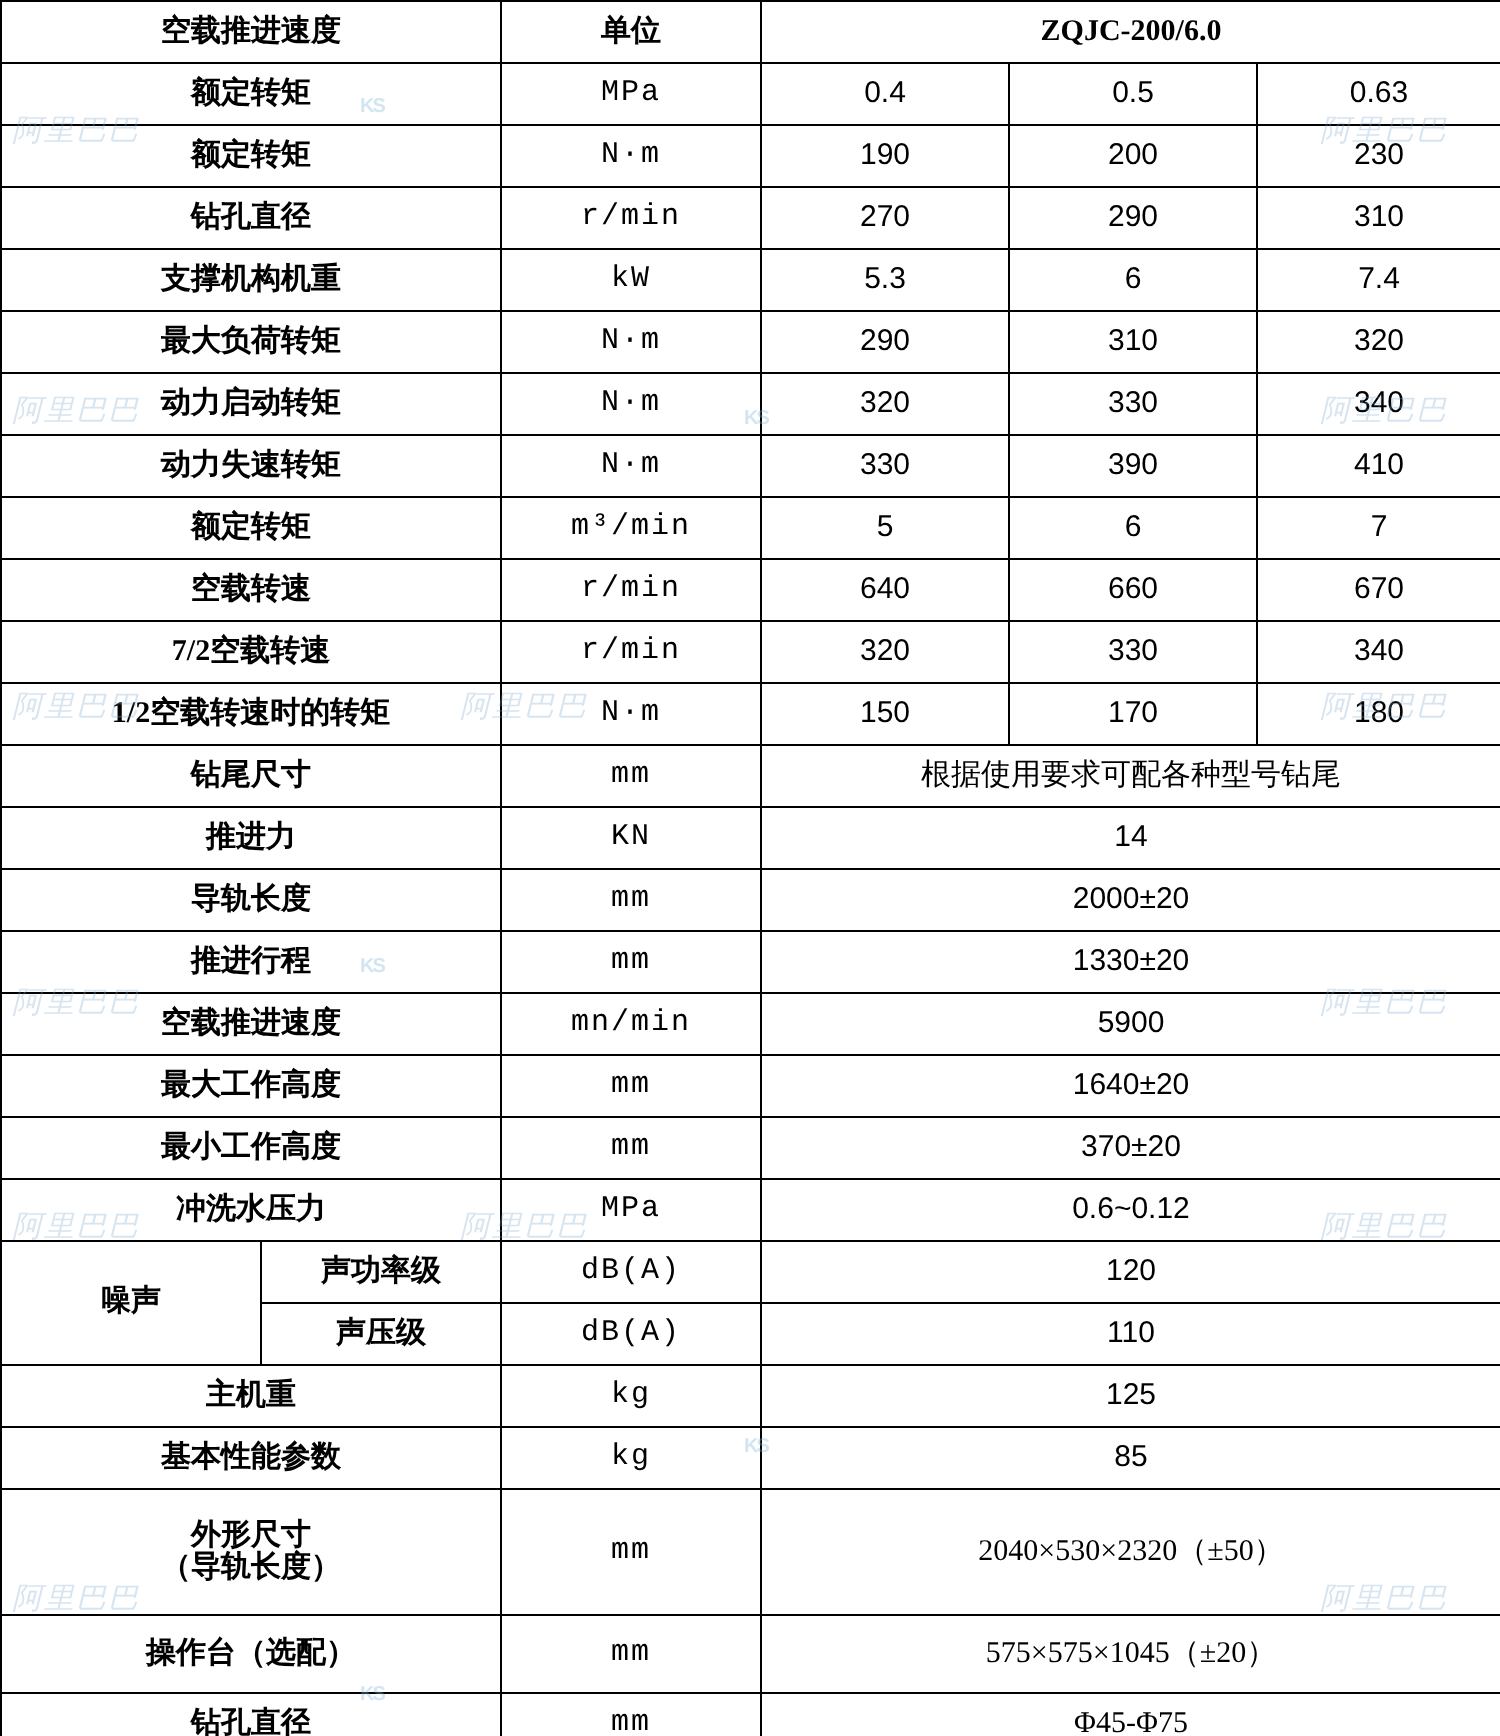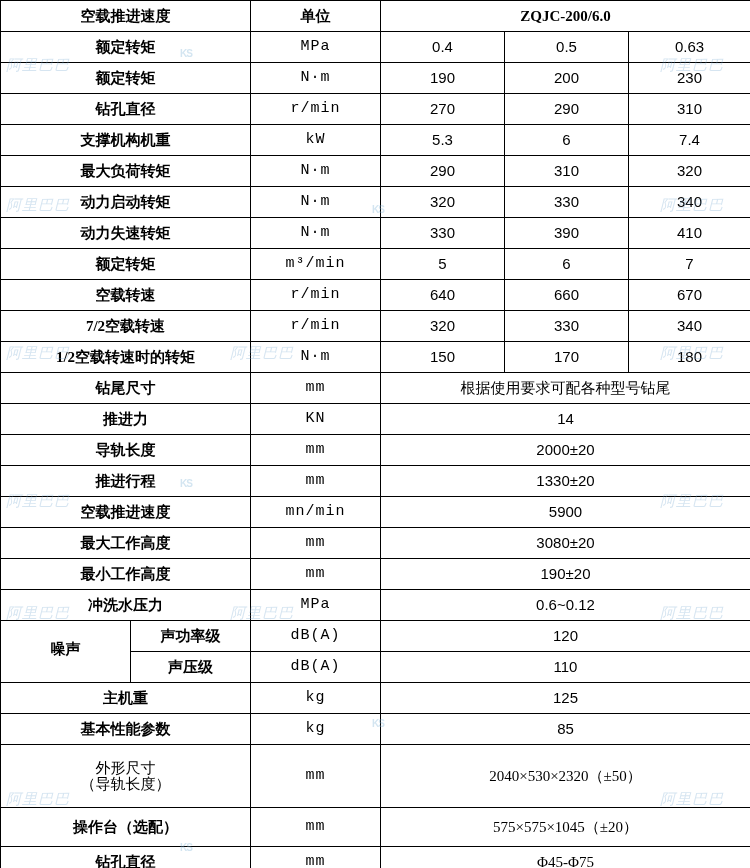--- a/index.html
+++ b/index.html
@@ -48,26 +48,25 @@
   td.val {
     font-family: Liberation Sans, sans-serif;
     font-size: 15px;
   }
   td.valcn {
     font-size: 15px;
   }
   td.noisegroup {
     font-weight: bold;
     font-size: 16px;
-    font-family: Liberation Mono, monospace;
   }
   td.two-line {
     line-height: 1.25;
     white-space: normal;
-    font-weight: normal;
+    font-weight: bold;
     font-size: 15px;
   }
   .wm {
     position: absolute;
     color: rgba(120, 170, 210, 0.30);
     font-size: 15px;
     font-family: "Liberation Sans", sans-serif;
     pointer-events: none;
     white-space: nowrap;
     letter-spacing: 1px;
@@ -201,26 +200,26 @@
       <td class="val" colspan="3">1330±20</td>
     </tr>
     <tr>
       <td class="label" colspan="2">空载推进速度</td>
       <td class="unit">mn/min</td>
       <td class="val" colspan="3">5900</td>
     </tr>
     <tr>
       <td class="label" colspan="2">最大工作高度</td>
       <td class="unit">mm</td>
-      <td class="val" colspan="3">3080±20</td>
+      <td class="val" colspan="3">1640±20</td>
     </tr>
     <tr>
       <td class="label" colspan="2">最小工作高度</td>
       <td class="unit">mm</td>
-      <td class="val" colspan="3">190±20</td>
+      <td class="val" colspan="3">370±20</td>
     </tr>
     <tr>
       <td class="label" colspan="2">冲洗水压力</td>
       <td class="unit">MPa</td>
       <td class="val" colspan="3">0.6~0.12</td>
     </tr>
 
     <tr>
       <td class="noisegroup" rowspan="2">噪声</td>
       <td class="label">声功率级</td>

